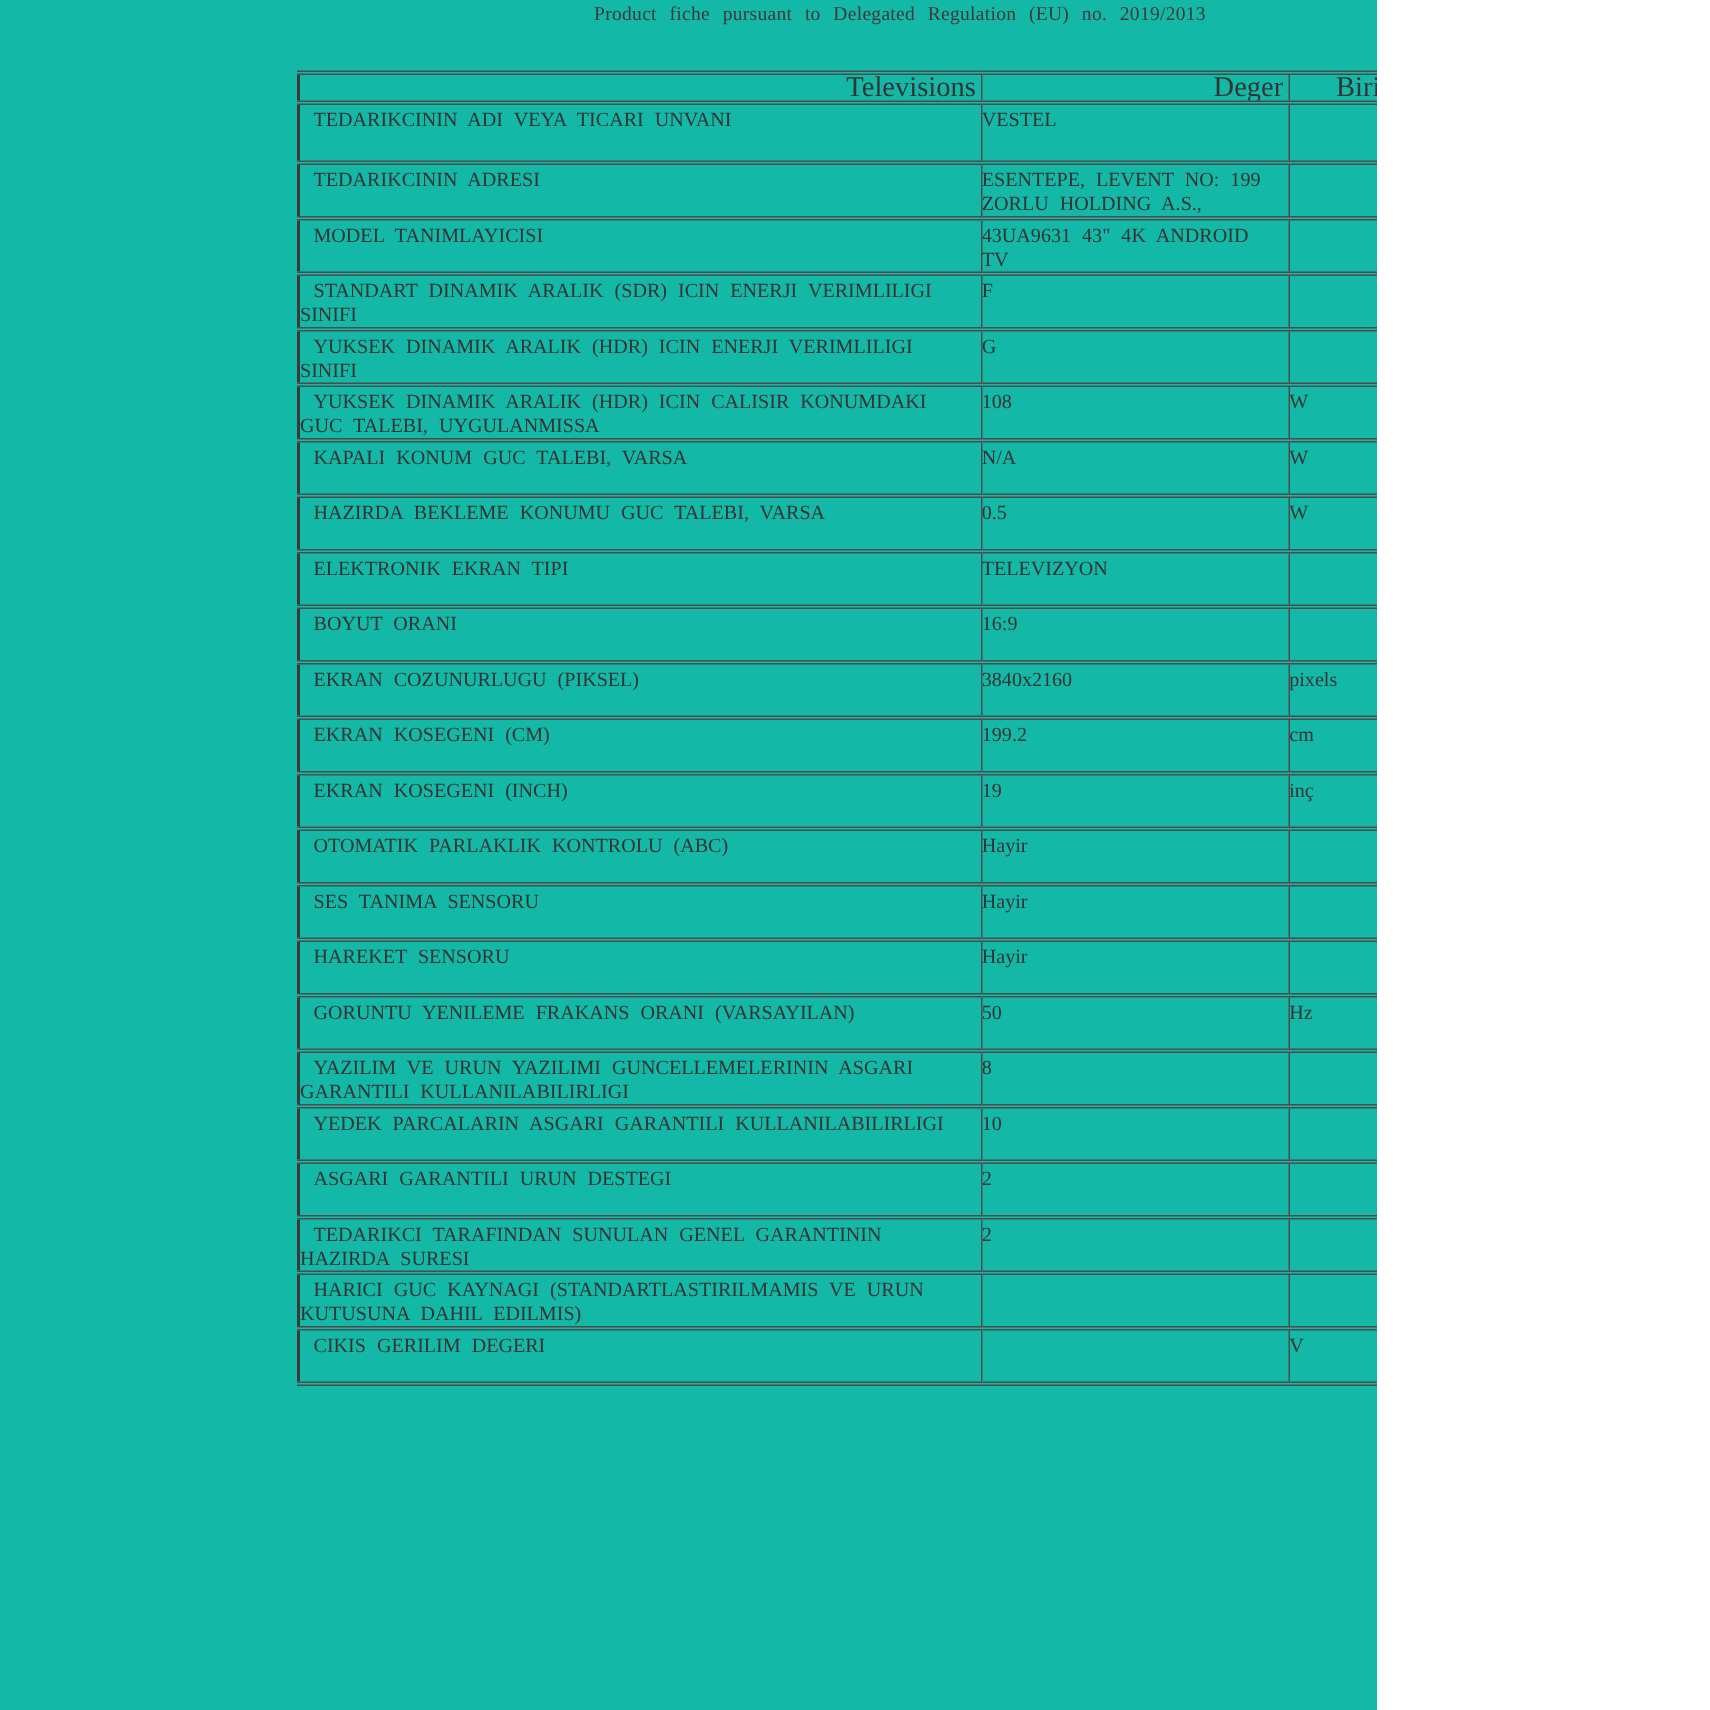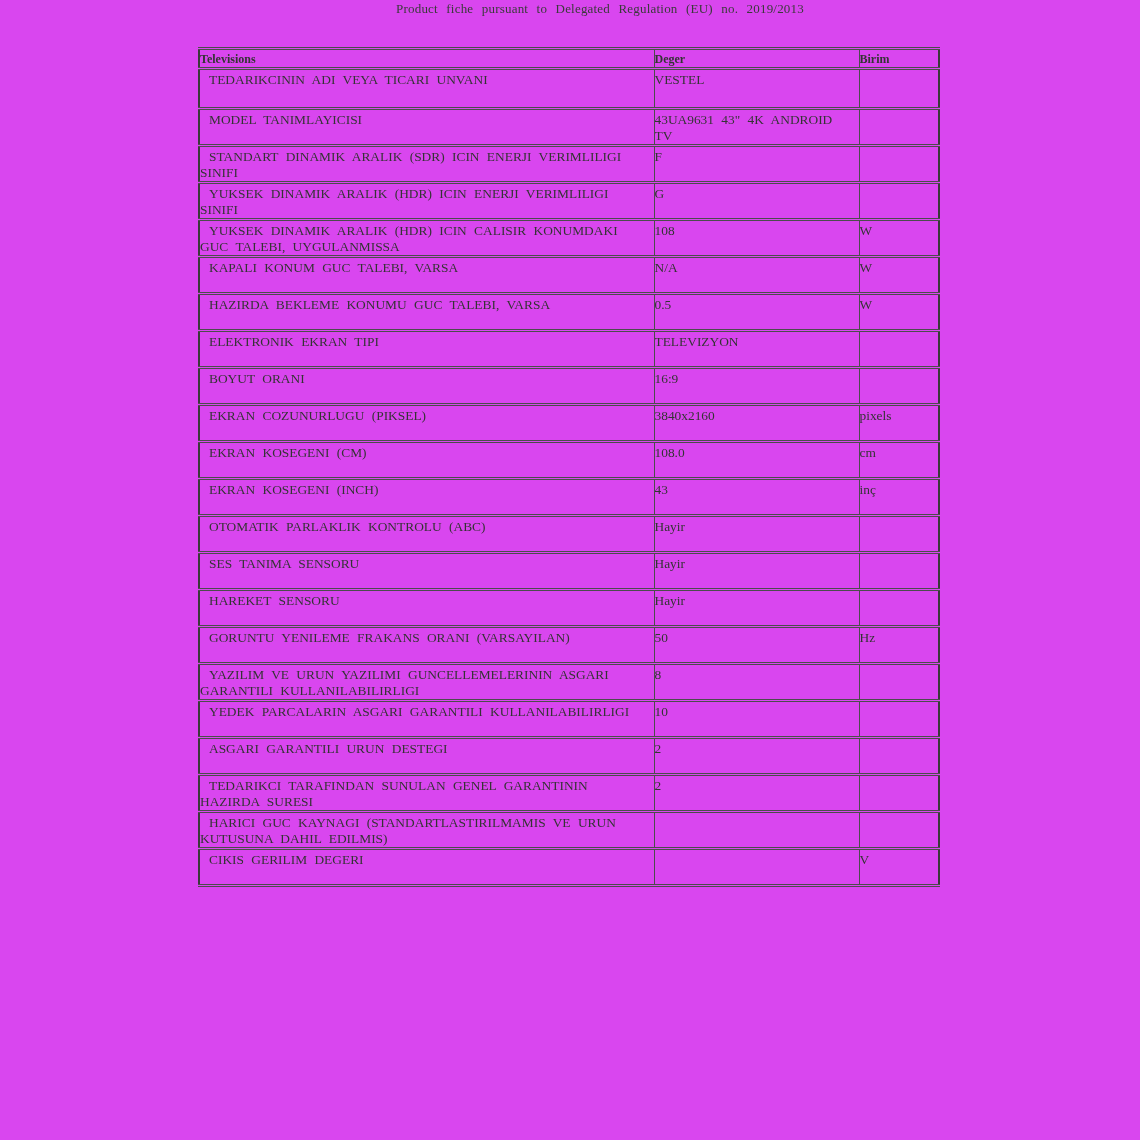--- a/index.html
+++ b/index.html
@@ -2,23 +2,23 @@
 <html><head>
 <meta charset="utf-8">
 <style>
   html, body {
     margin: 0;
     padding: 0;
     background: #ffffff;
   }
   #page {
     position: relative;
-    width: 1140px;
+    width: 918px;
     height: 1140px;
-    background: #d946ef;
+    background: #14b8a6;
     font-family: "Liberation Serif", "DejaVu Serif", serif;
     color: #343434;
     overflow: hidden;
     filter: blur(0.25px);
   }
   #doc-title {
     position: absolute;
     top: 1px;
     left: 60px;
     width: 1080px;
@@ -48,24 +48,24 @@
     border-right: 1px solid #4c4c4c;
     border-top: 3px double #4c4c4c;
     border-bottom: 3px double #4c4c4c;
     vertical-align: top;
     padding: 2px 3px 0 0;
     overflow: hidden;
   }
   table.fiche { border: 2px solid #3a3a3a; }
   table.fiche thead tr { height: 20px; }
   table.fiche th {
-    font-weight: bold;
-    text-align: left;
+    font-weight: normal;
+    text-align: right;
     padding-top: 1px;
-    font-size: 12px;
+    font-size: 19px;
   }
   td.cell-label {
     padding-left: 0;
     text-indent: 9px; 
   }
   td.cell-value { padding-left: 5px; }
   td.cell-unit  { padding-left: 6px; }
   tr.h40 { height: 40px; }
   tr.h36 { height: 36px; }
   tr.h35 { height: 35px; }
@@ -90,20 +90,25 @@
         <th>Deger</th>
         <th>Birim</th>
       </tr>
     </thead>
     <tbody id="fiche-body">
         <tr class="h40">
       <td class="cell-label">TEDARIKCININ ADI VEYA TICARI UNVANI</td>
       <td class="cell-value">VESTEL</td>
       <td class="cell-unit"></td>
     </tr>
+        <tr class="h36">
+      <td class="cell-label">TEDARIKCININ ADRESI</td>
+      <td class="cell-value">ESENTEPE, LEVENT NO: 199 ZORLU HOLDING A.S.,</td>
+      <td class="cell-unit"></td>
+    </tr>
         <tr class="h35">
       <td class="cell-label">MODEL TANIMLAYICISI</td>
       <td class="cell-value">43UA9631 43" 4K ANDROID TV</td>
       <td class="cell-unit"></td>
     </tr>
         <tr class="h37">
       <td class="cell-label">STANDART DINAMIK ARALIK (SDR) ICIN ENERJI VERIMLILIGI SINIFI</td>
       <td class="cell-value">F</td>
       <td class="cell-unit"></td>
     </tr>
@@ -137,26 +142,26 @@
       <td class="cell-value">16:9</td>
       <td class="cell-unit"></td>
     </tr>
         <tr class="h37">
       <td class="cell-label">EKRAN COZUNURLUGU (PIKSEL)</td>
       <td class="cell-value">3840x2160</td>
       <td class="cell-unit">pixels</td>
     </tr>
         <tr class="h37">
       <td class="cell-label">EKRAN KOSEGENI (CM)</td>
-      <td class="cell-value">108.0</td>
+      <td class="cell-value">199.2</td>
       <td class="cell-unit">cm</td>
     </tr>
         <tr class="h37">
       <td class="cell-label">EKRAN KOSEGENI (INCH)</td>
-      <td class="cell-value">43</td>
+      <td class="cell-value">19</td>
       <td class="cell-unit">inç</td>
     </tr>
         <tr class="h37">
       <td class="cell-label">OTOMATIK PARLAKLIK KONTROLU (ABC)</td>
       <td class="cell-value">Hayir</td>
       <td class="cell-unit"></td>
     </tr>
         <tr class="h37">
       <td class="cell-label">SES TANIMA SENSORU</td>
       <td class="cell-value">Hayir</td>

